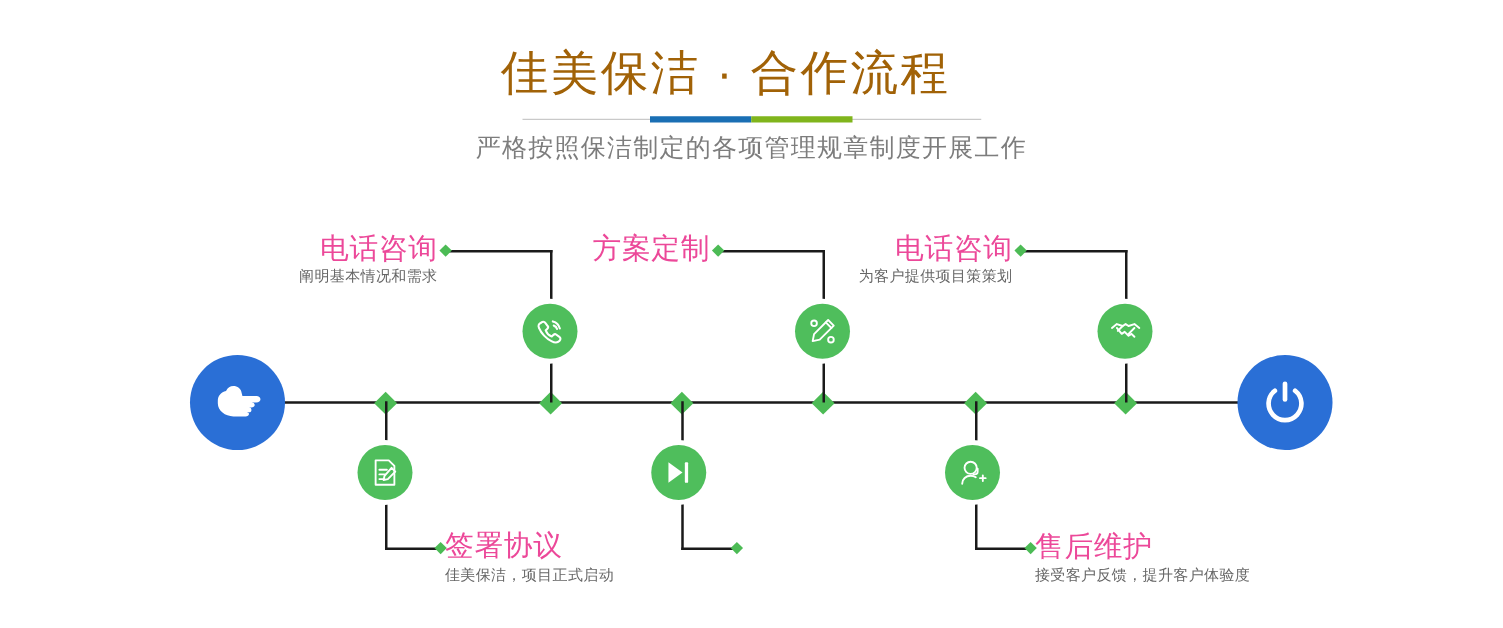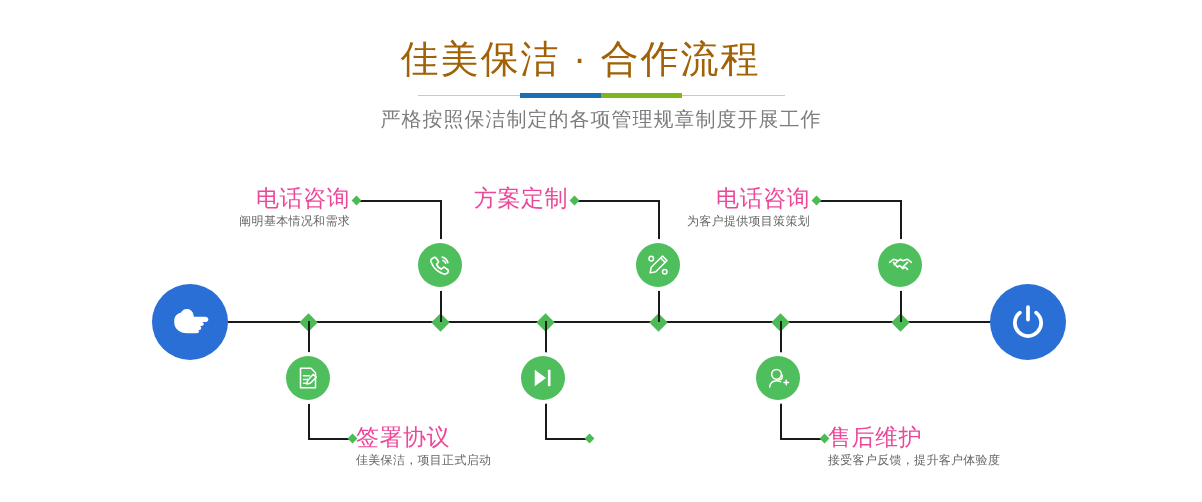--- a/index.html
+++ b/index.html
@@ -218,21 +218,21 @@
 
   <div class="lbl right-al" style="left:372px;top:186px;width:196px;">
     <div class="t">方案定制</div>
   </div>
 
   <div class="lbl right-al" style="left:614px;top:186px;width:196px;">
     <div class="t">电话咨询</div>
     <div class="s">为客户提供项目策策划</div>
   </div>
 
-  <div class="lbl left-al" style="left:356px;top:425px;width:220px;">
+  <div class="lbl left-al" style="left:356px;top:425px;width:220px;font-family:Liberation Serif, serif;">
     <div class="t">签署协议</div>
     <div class="s">佳美保洁，项目正式启动</div>
   </div>
 
 
   <div class="lbl left-al" style="left:828px;top:425px;width:250px;">
     <div class="t">售后维护</div>
     <div class="s">接受客户反馈，提升客户体验度</div>
   </div>
 

